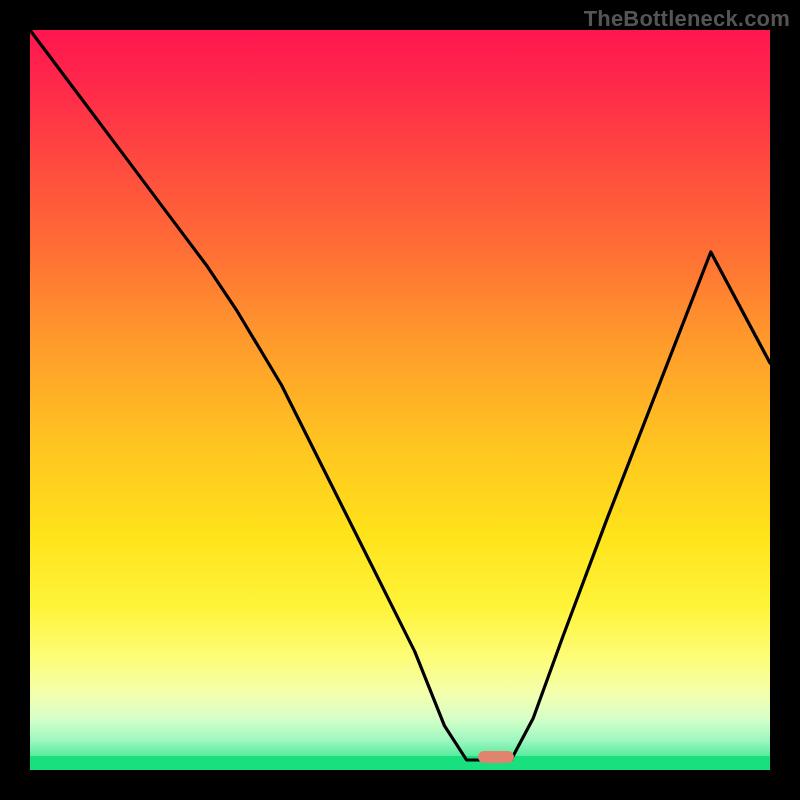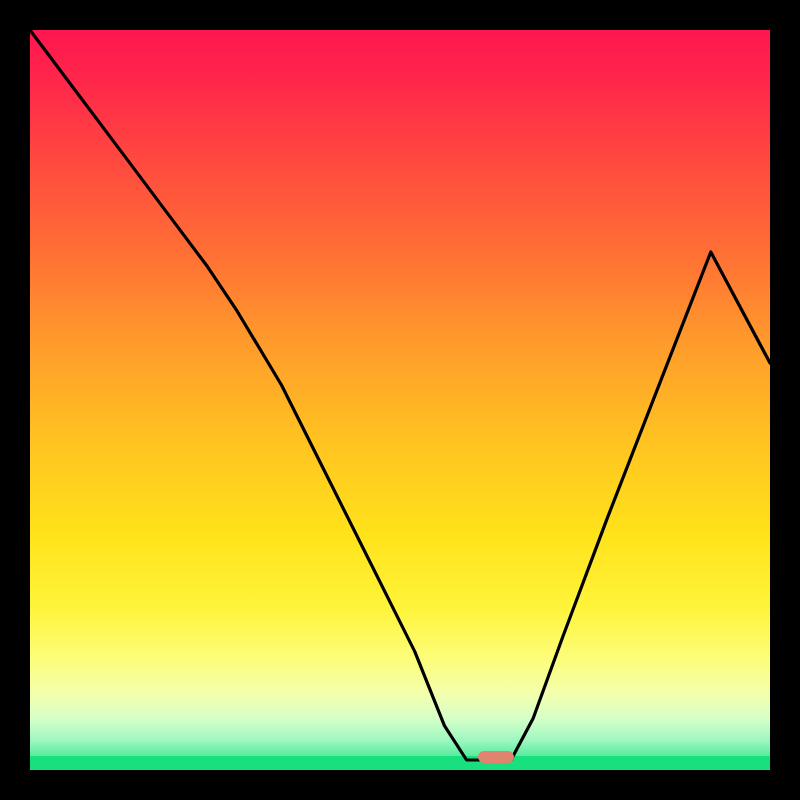--- a/index.html
+++ b/index.html
@@ -71,20 +71,21 @@
     font-size: 22px;
     font-weight: 600;
     letter-spacing: 0.2px;
   }
 </style>
 </head>
 <body>
 
 <div class="frame">
 
+  <div class="watermark">TheBottleneck.com</div>
 
   <div class="plot">
     <div class="gradient"></div>
     <div class="baseline-band"></div>
 
     <svg class="curve" viewBox="0 0 740 740" preserveAspectRatio="none">
       <path id="curve-path" fill="none" stroke="#000" stroke-width="3.2" stroke-linecap="round" stroke-linejoin="round" d="M0.0 0.0 L44.4 59.2 L88.8 118.4 L133.2 177.6 L177.6 236.8 L207.2 281.2 L251.6 355.2 L296.0 444.0 L340.4 532.8 L384.8 621.6 L414.4 695.6 L436.6 730.0 L458.8 730.0 L481.0 730.0 L503.2 688.2 L532.8 606.8 L577.2 488.4 L629.0 355.2 L680.8 222.0 L740.0 333.0"></path>
     </svg>
 
     <div id="marker" class="marker" style="left: 63%; top: 98.3%; background: rgb(224, 131, 111);"></div>

